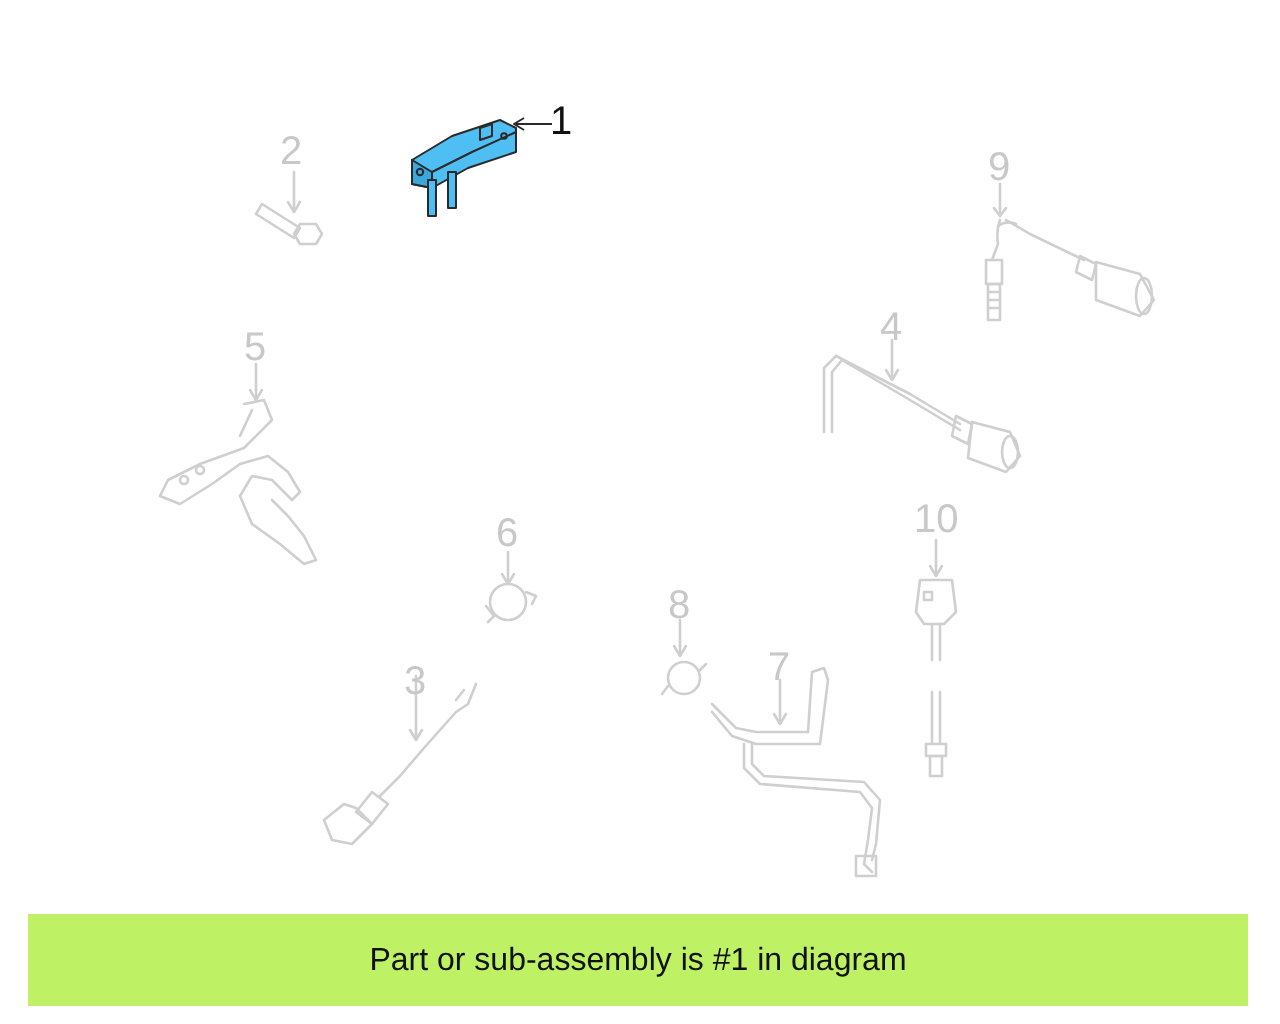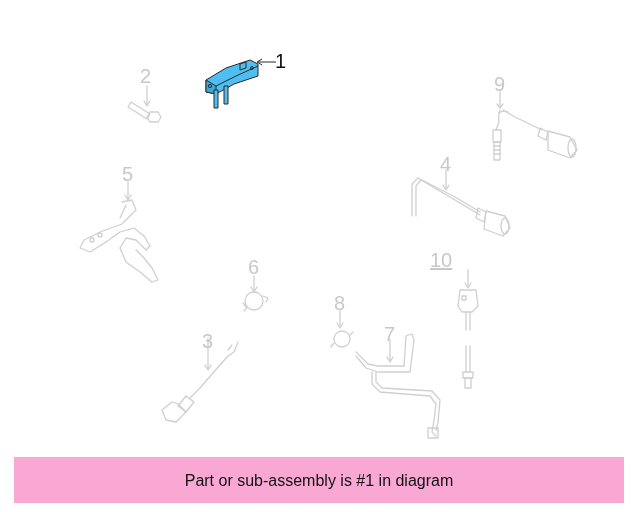--- a/index.html
+++ b/index.html
@@ -1,20 +1,20 @@
 <!DOCTYPE html>
 <html><head>
 <meta charset="utf-8">
 <style>
   html, body { margin: 0; padding: 0; background: #ffffff; }
   body { width: 640px; height: 512px; position: relative; overflow: hidden; font-family: "Liberation Sans", sans-serif; }
   .diagram { position: absolute; left: 0; top: 0; width: 640px; height: 512px; }
   .callout { position: absolute; font-family: "Liberation Sans", sans-serif; font-size: 20px; color: #c8c8c8; line-height: 1; }
   .callout.active { color: #111111; }
-  .banner { position: absolute; left: 14px; top: 457px; width: 610px; height: 46px; background: #f9a8d4;
+  .banner { position: absolute; left: 14px; top: 457px; width: 610px; height: 46px; background: #bef264;
             display: flex; flex-direction: column; align-items: center; justify-content: center; }
   .banner-line { font-size: 16px; color: #111111; line-height: 19px; font-family: "Liberation Sans", sans-serif; }
 </style>
 </head>
 <body>
 
 <div class="diagram">
   <svg width="640" height="512" viewBox="0 0 640 512" xmlns="http://www.w3.org/2000/svg">
     <g fill="none" stroke="#cfcfcf" stroke-width="1.3" stroke-linecap="round" stroke-linejoin="round">
 
@@ -129,18 +129,18 @@
   
   <span class="callout active" style="left:275px; top:51px;">1</span>
   <span class="callout" style="left:140px; top:66px;">2</span>
   <span class="callout" style="left:202px; top:331px;">3</span>
   <span class="callout" style="left:440px; top:154px;">4</span>
   <span class="callout" style="left:122px; top:164px;">5</span>
   <span class="callout" style="left:248px; top:257px;">6</span>
   <span class="callout" style="left:384px; top:324px;">7</span>
   <span class="callout" style="left:334px; top:293px;">8</span>
   <span class="callout" style="left:494px; top:74px;">9</span>
-  <span class="callout" style="left:430px; top:250px;text-decoration:underline;">10</span>
+  <span class="callout" style="left:457px; top:250px;">10</span>
 </div>
 
 <div class="banner">
   <div class="banner-line">Part or sub-assembly is #1 in diagram</div>
 </div>
 
 </body></html>

